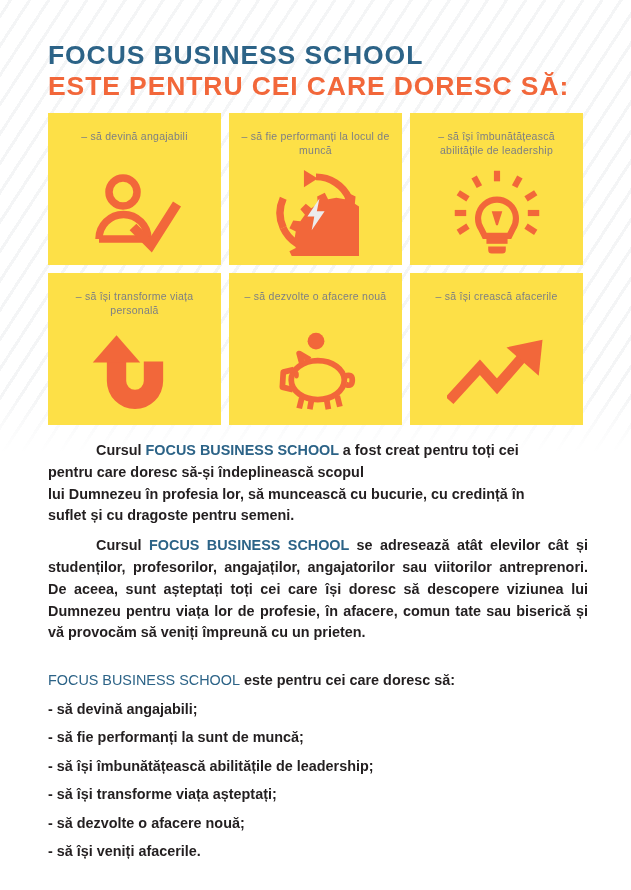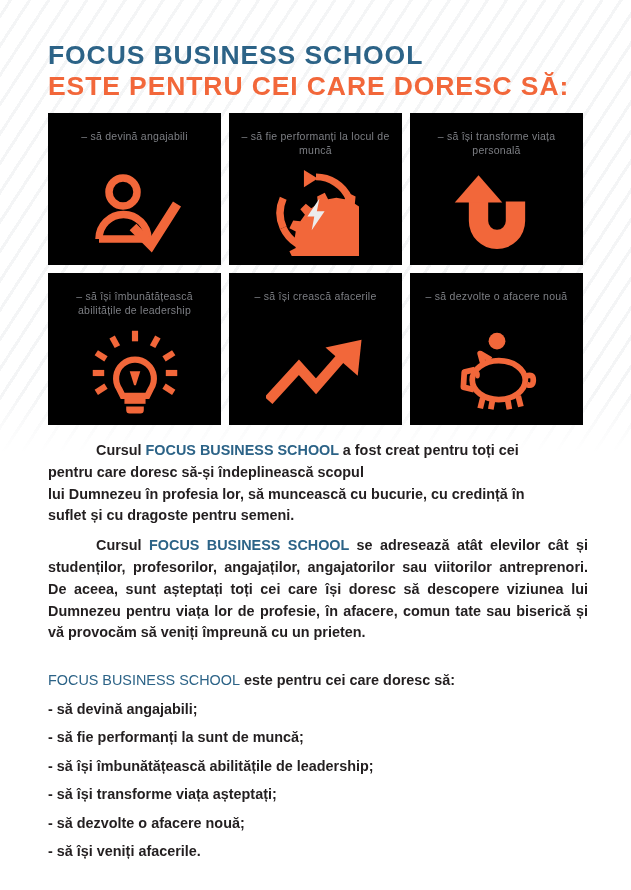--- a/index.html
+++ b/index.html
@@ -49,21 +49,21 @@
   #card-grid {
     position:absolute;
     left:48px; top:113px;
     width:535px; height:312px;
     display:grid;
     grid-template-columns:repeat(3, 1fr);
     grid-template-rows:repeat(2, 1fr);
     gap:8px;
   }
   .card {
-    background:#000000;
+    background:#fde047;
     position:relative;
     display:flex;
     flex-direction:column;
     align-items:center;
   }
   .card-label {
     margin-top:16px;
     width:88%;
     text-align:center;
     font-size:10.5px;
@@ -163,35 +163,20 @@
                      -1.1 -6.5 1.1 -6.5 -5.0 -2.6 3.0 -6.0 5.6 0.6 3.6 -5.2
                      -3.6 -4.3 4.3 -4.3 4.3 3.6 5.2 -3.6 -0.6 -5.6 6.0 -3.0 2.6 5.0 Z" transform="translate(-24,-24) scale(1.48) translate(16,16)"></path>
           </g>
 
           <path d="M54 33 L40 54 L48 54 L45 70 L60 48 L51 48 Z" fill="#ececec"></path>
         </svg>
       </div>
     </div>
 
     <div class="card">
-      <div class="card-label">– să își transforme viața personală</div>
-      <div class="card-icon">
-        <svg width="88" height="76" viewBox="0 0 100 86">
-          <g fill="#f2673a">
-
-            <path d="M18 30 h22 v22 a10 10 0 0 0 20 0 v-22 h22 v22
-                     a32 32 0 0 1 -64 0 Z"></path>
-
-            <polygon points="29,0 2,31 56,31"></polygon>
-          </g>
-        </svg>
-      </div>
-    </div>
-
-    <div class="card">
       <div class="card-label">– să își îmbunătățească abilitățile de leadership</div>
       <div class="card-icon">
         <svg width="88" height="88" viewBox="0 0 100 100">
           <g stroke="#f2673a" stroke-width="7" stroke-linecap="butt">
 
             <line x1="50" y1="2" x2="50" y2="14"></line>
             <line x1="24" y1="9" x2="30" y2="20"></line>
             <line x1="76" y1="9" x2="70" y2="20"></line>
             <line x1="6" y1="27" x2="17" y2="34"></line>
             <line x1="94" y1="27" x2="83" y2="34"></line>
@@ -205,25 +190,30 @@
 
           <polygon points="44,48 56,48 51,64 49,64" fill="#f2673a"></polygon>
 
           <rect x="38" y="78" width="24" height="7" fill="#f2673a"></rect>
           <path d="M40 88 h20 v4 a4 4 0 0 1 -4 4 h-12 a4 4 0 0 1 -4 -4 Z" fill="#f2673a"></path>
         </svg>
       </div>
     </div>
 
     <div class="card">
-      <div class="card-label">– să își crească afacerile</div>
-      <div class="card-icon">
-        <svg width="100" height="74" viewBox="0 0 104 78">
-          <path d="M2 68 L34 33 L52 53 L80 21" fill="none" stroke="#f2673a" stroke-width="11" stroke-linejoin="miter" stroke-linecap="butt"></path>
-          <polygon points="100,4 62,12 96,42" fill="#f2673a"></polygon>
+      <div class="card-label">– să își transforme viața personală</div>
+      <div class="card-icon">
+        <svg width="88" height="76" viewBox="0 0 100 86">
+          <g fill="#f2673a">
+
+            <path d="M18 30 h22 v22 a10 10 0 0 0 20 0 v-22 h22 v22
+                     a32 32 0 0 1 -64 0 Z"></path>
+
+            <polygon points="29,0 2,31 56,31"></polygon>
+          </g>
         </svg>
       </div>
     </div>
 
     <div class="card">
       <div class="card-label">– să dezvolte o afacere nouă</div>
       <div class="card-icon">
         <svg width="92" height="82" viewBox="0 0 104 92">
 
           <circle cx="52" cy="10" r="9.5" fill="#f2673a"></circle>
@@ -237,20 +227,30 @@
 
             <path d="M84 50 q9 -4 9 4 t-7 5"></path>
 
             <path d="M36 74 L33 86"></path>
             <path d="M47 76 L45 87"></path>
             <path d="M64 76 L66 87"></path>
             <path d="M76 72 L79 84"></path>
           </g>
 
           <ellipse cx="30" cy="48" rx="2.6" ry="4.2" fill="#f2673a"></ellipse>
+        </svg>
+      </div>
+    </div>
+
+    <div class="card">
+      <div class="card-label">– să își crească afacerile</div>
+      <div class="card-icon">
+        <svg width="100" height="74" viewBox="0 0 104 78">
+          <path d="M2 68 L34 33 L52 53 L80 21" fill="none" stroke="#f2673a" stroke-width="11" stroke-linejoin="miter" stroke-linecap="butt"></path>
+          <polygon points="100,4 62,12 96,42" fill="#f2673a"></polygon>
         </svg>
       </div>
     </div>
 
   </div>
 
   <div id="body-copy">
 
     <div class="para nojust">
       <span class="indent"></span><span>Cursul </span><span class="brand">FOCUS BUSINESS SCHOOL</span><span> a fost creat pentru toți cei</span><br>

